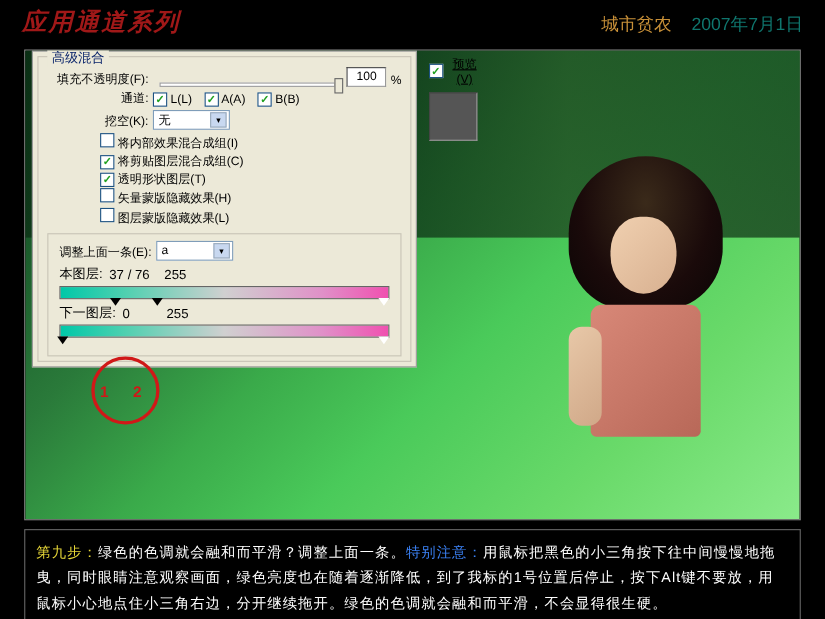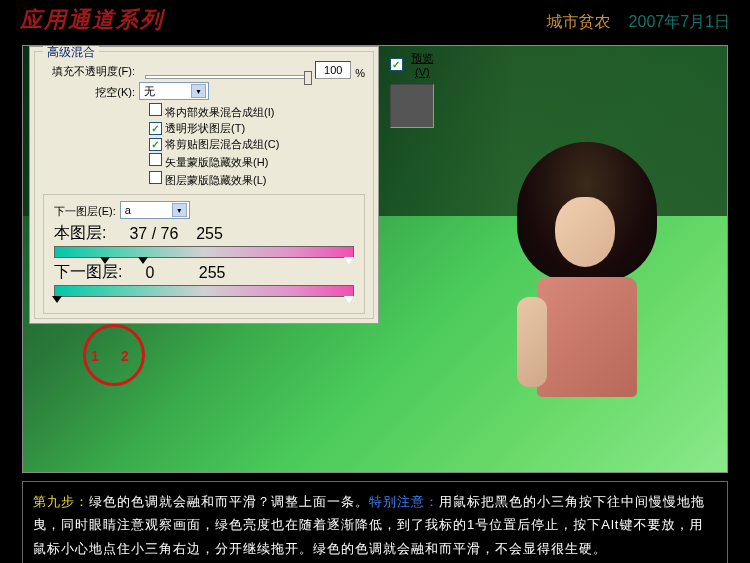--- a/index.html
+++ b/index.html
@@ -25,25 +25,25 @@
 .pv-chk{display:flex;align-items:center;gap:2px;font-size:11px;justify-content:center}
 .pv-swatch{width:44px;height:44px;background:#555;border:1px inset #999;margin-top:6px}
 .row{display:flex;align-items:flex-end;margin:3px 0;gap:4px}
 .lbl{text-align:right;min-width:92px;font-size:11px}
 .slider-track{flex:1;height:4px;background:#fff;border:1px solid #999;position:relative;margin:0 6px}
 .slider-thumb{position:absolute;top:-5px;left:100%;width:8px;height:14px;background:#ece9d8;border:1px solid #666}
 .num-input{width:36px;height:18px;background:#fff;border:1px inset #999;text-align:center;font-size:11px;line-height:16px}
 .chk{width:13px;height:13px;background:#fff;border:1px solid #1c5180;display:inline-flex;align-items:center;justify-content:center;font-size:10px;color:#21a121;font-weight:bold}
 .select{height:18px;background:#fff;border:1px solid #7f9db9;display:flex;align-items:center;padding:0 2px 0 4px;font-size:11px}
 .select-arrow{margin-left:auto;width:15px;height:14px;background:#c8d8f0;border:1px solid #9ab;display:flex;align-items:center;justify-content:center;font-size:8px}
-.opts{margin-left:106px}
+.opts{margin-left:48px}
 .opts .row{margin:1px 0}
 .inner-group{border:1px solid #c8c4b6;padding:8px 10px 12px;position:relative;margin-top:6px}
 .blend-row{margin:4px 0}
-.blend-hdr{display:flex;align-items:center;gap:23px;font-size:16px;margin-bottom:2px}
+.blend-hdr{display:flex;align-items:center;gap:6px;font-size:12px;margin-bottom:2px}
 .grad-bar{height:12px;background:linear-gradient(90deg,#00c8a8 0%,#50d0b0 20%,#d0d0d0 50%,#e090c8 80%,#f050b0 100%);border:1px solid #666;position:relative}
 .tri{position:absolute;bottom:-7px;width:0;height:0;border-left:5px solid transparent;border-right:5px solid transparent;border-top:7px solid #000}
 .tri.white{border-top-color:#fff}
 .circle{position:absolute;border:3px solid #d01818;border-radius:50%;width:62px;height:62px;top:278px;left:60px;pointer-events:none}
 .ann{position:absolute;color:#d01818;font-size:14px;font-weight:bold}
 .footer{margin:0 22px;padding:8px 10px;border:1px solid #666;font-size:13px;line-height:1.8;letter-spacing:1px}
 .ft-step{color:#e8d838}
 .ft-body{color:#fff}
 .ft-warn{color:#3b82f6}
 u{text-decoration:underline}
@@ -83,50 +83,56 @@
 
       <div class="row">
         <span class="lbl">填充不透明度(F):</span>
         <div class="slider-track">
             <div class="slider-thumb"></div>
           </div>
         <span class="num-input">100</span>
         <span>%</span>
       </div>
 
+      <div class="row">
+        <span class="lbl">通道:</span>
+        <label><span class="chk">✓</span> <span>L(L)</span></label>&nbsp;
+        <label><span class="chk">✓</span> <span>A(A)</span></label>&nbsp;
+        <label><span class="chk">✓</span> <span>B(B)</span></label>
+      </div>
 
       <div class="row">
         <span class="lbl">挖空(K):</span>
         <div class="select" style="width:70px">
           <span>无</span>
             <span class="select-arrow">▾</span>
         </div>
       </div>
 
       <div class="opts">
         <div class="row">
             <label><span class="chk"></span> <span>将内部效果混合成组(I)</span></label>
           </div>
         <div class="row">
-            <label><span class="chk">✓</span> <span>透明形状图层(T)</span></label>
+            <label><span class="chk">✓</span> <span>将剪贴图层混合成组(C)</span></label>
           </div>
         <div class="row">
-            <label><span class="chk">✓</span> <span>将剪贴图层混合成组(C)</span></label>
+            <label><span class="chk">✓</span> <span>透明形状图层(T)</span></label>
           </div>
         <div class="row">
             <label><span class="chk"></span> <span>矢量蒙版隐藏效果(H)</span></label>
           </div>
         <div class="row">
             <label><span class="chk"></span> <span>图层蒙版隐藏效果(L)</span></label>
           </div>
       </div>
 
       <div class="inner-group">
         <div class="row" style="margin-top:-2px">
-          <span>下一图层(E):</span>
+          <span>调整上面一条(E):</span>
           <div class="select" style="width:70px">
             <span>a</span>
               <span class="select-arrow">▾</span>
           </div>
         </div>
 
         <div class="blend-row">
           <div class="blend-hdr">
             <span>本图层:</span>
             <span style="white-space:pre">37 / 76    255</span>

